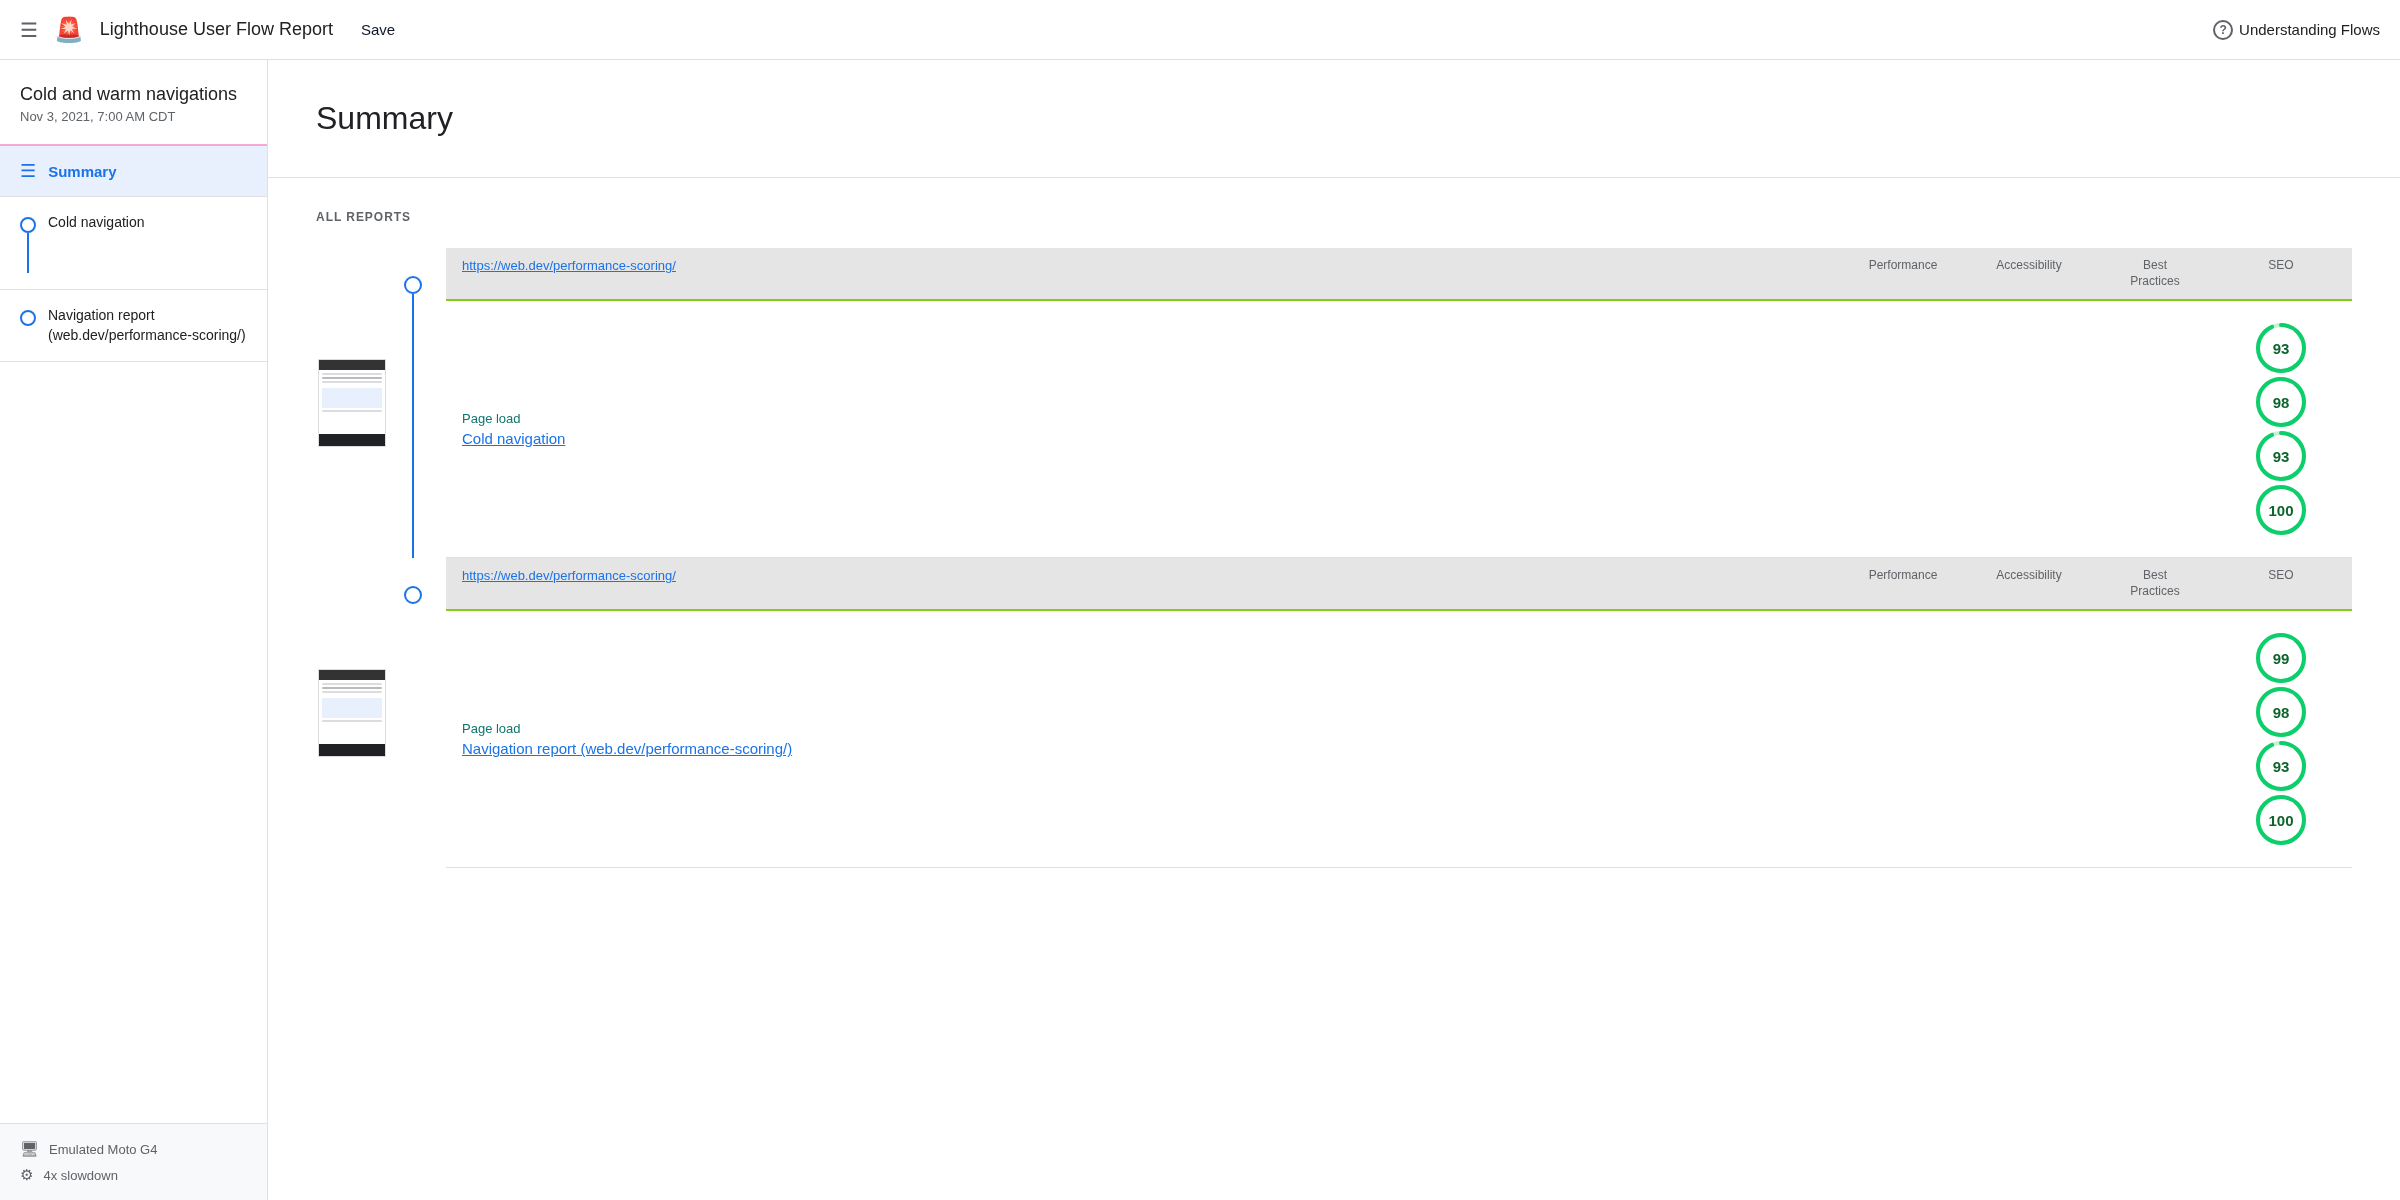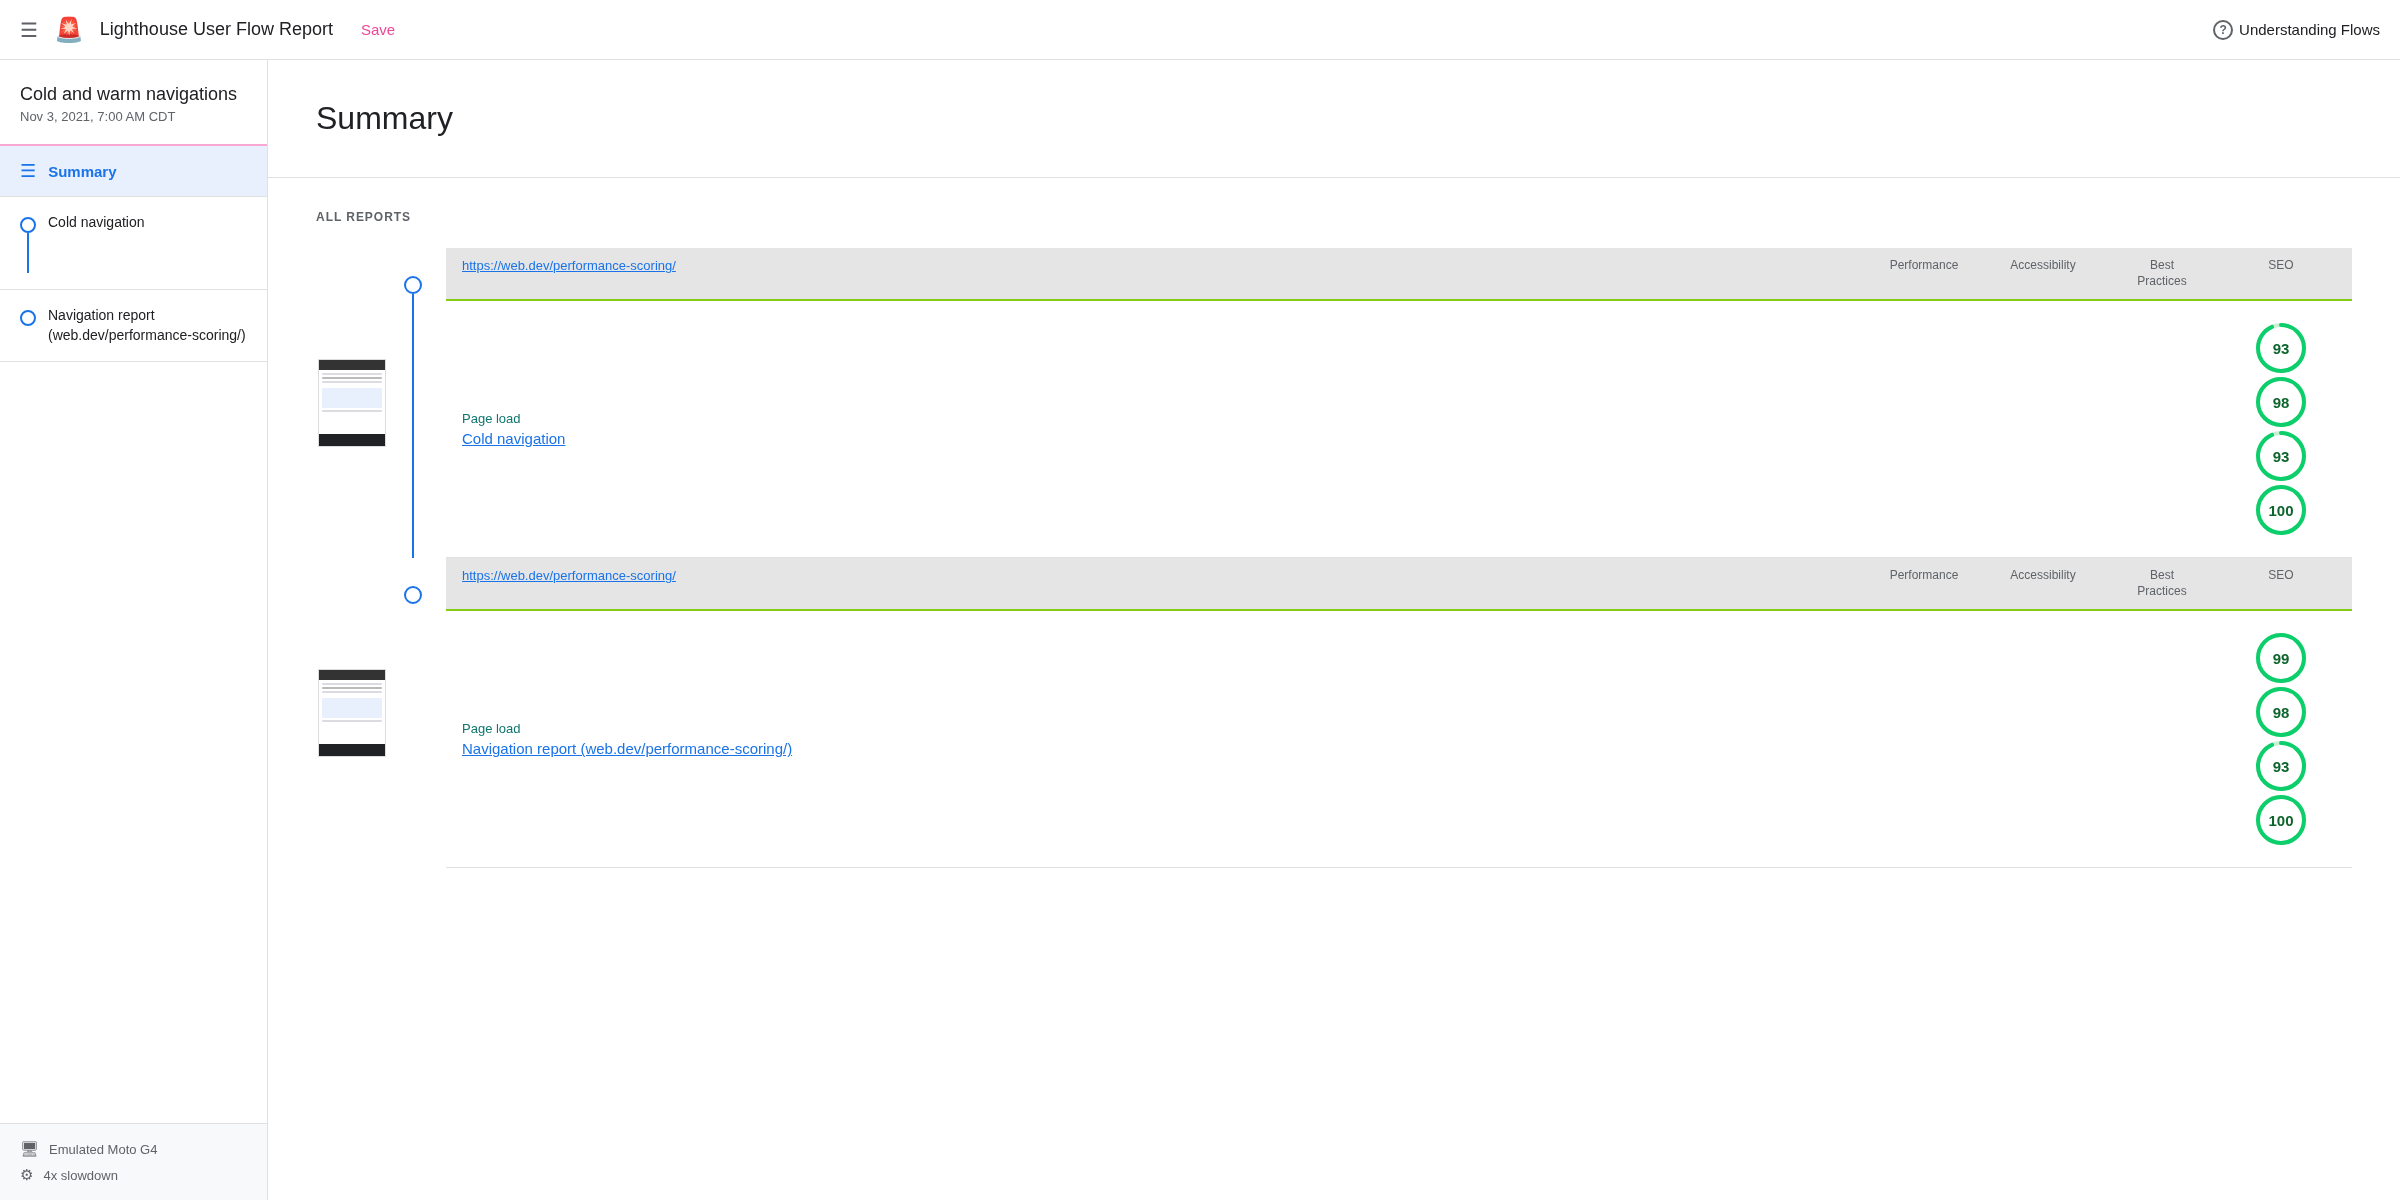--- a/index.html
+++ b/index.html
@@ -14,21 +14,21 @@
       border-bottom: 1px solid #e0e0e0;
       position: sticky;
       top: 0;
       background: #fff;
       z-index: 100;
     }
     .header-left { display: flex; align-items: center; gap: 16px; flex: 1; }
     .hamburger-icon { font-size: 20px; cursor: pointer; color: #5f6368; }
     .logo-icon { font-size: 24px; }
     .header-title { font-size: 18px; font-weight: 400; color: #202124; }
-    .save-btn { background: none; border: none; font-size: 15px; color: #ec4899; cursor: pointer; padding: 6px 12px; }
+    .save-btn { background: none; border: none; font-size: 15px; color: #0f172a; cursor: pointer; padding: 6px 12px; }
     .header-right { display: flex; align-items: center; gap: 8px; color: #202124; }
     .understanding-link { display: flex; align-items: center; gap: 6px; color: #202124; text-decoration: none; font-size: 15px; }
     .help-icon { width: 20px; height: 20px; border-radius: 50%; border: 2px solid #5f6368; display: flex; align-items: center; justify-content: center; font-size: 12px; font-weight: bold; color: #5f6368; }
 
     
     .layout { display: flex; height: calc(100vh - 60px); }
 
     
     .sidebar {
       width: 268px;
@@ -183,21 +183,21 @@
     }
     .report-url {
       flex: 1;
       font-size: 13px;
       color: #1a73e8;
       text-decoration: underline;
       cursor: pointer;
     }
     .report-cols {
       display: flex;
-      gap: 9px;
+      gap: 16px;
     }
     .report-col-header {
       width: 110px;
       text-align: center;
       font-size: 12px;
       color: #5f6368;
       line-height: 1.3;
     }
 
     .report-body {

